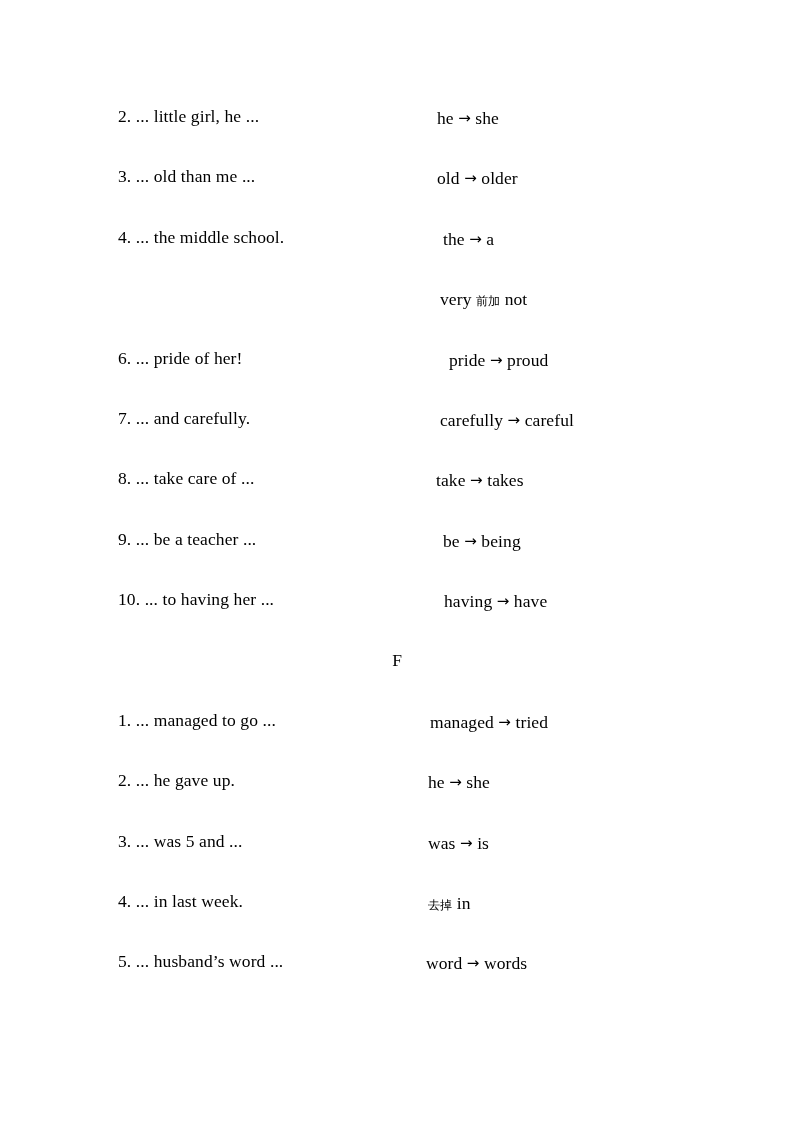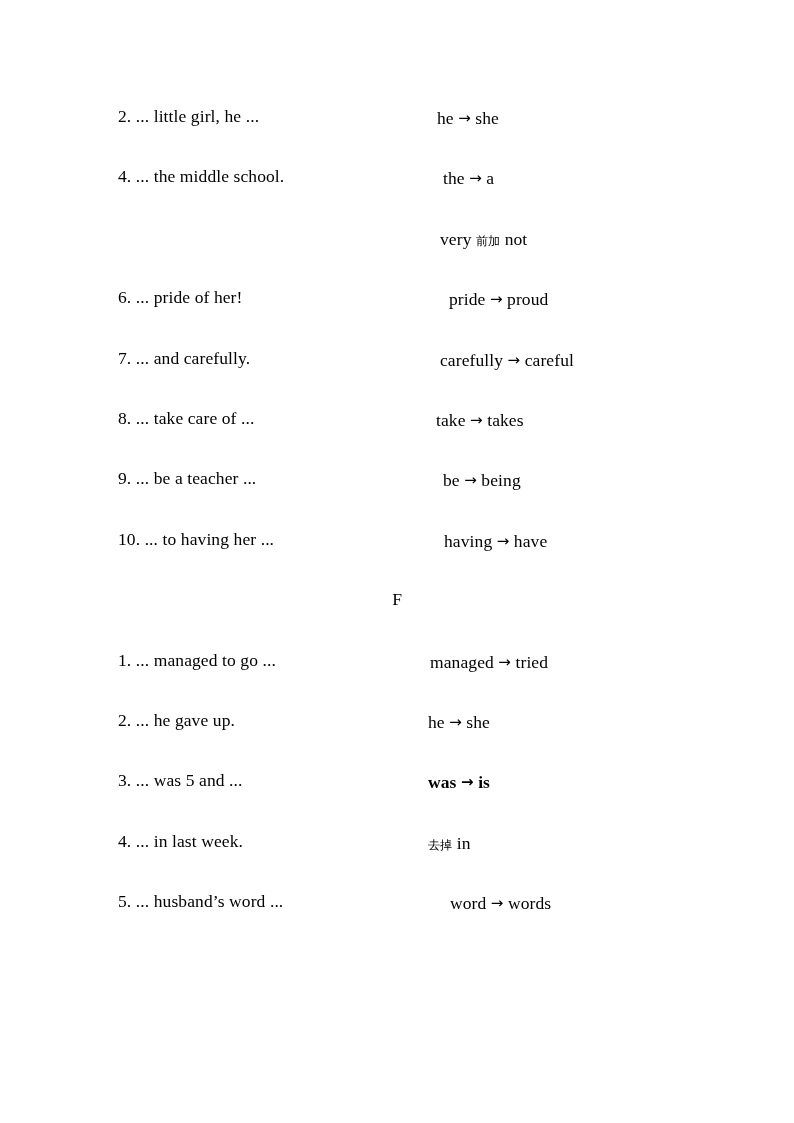--- a/index.html
+++ b/index.html
@@ -74,20 +74,24 @@
 </head>
 <body>
 
 <div class="page">
   <div class="content" id="content-root" style="top: 105px;">
       <div class="qline">
         <div class="qtext">2. ... little girl, he ...</div>
         <div class="qans" style="left: 437px;"><span>he </span><span class="arrow">→</span><span> she</span></div>
       </div>
       <div class="qline">
+        <div class="qtext">3. ... old than me ...</div>
+        <div class="qans" style="left: 437px;"><span>old </span><span class="arrow">→</span><span> older</span></div>
+      </div>
+      <div class="qline">
         <div class="qtext">4. ... the middle school.</div>
         <div class="qans" style="left: 443px;"><span>the </span><span class="arrow">→</span><span> a</span></div>
       </div>
       <div class="qline">
         <div class="qans" style="left: 440px;"><span>very </span><span class="cjk">前加</span><span> not</span></div>
       </div>
       <div class="qline">
         <div class="qtext">6. ... pride of her!</div>
         <div class="qans" style="left: 449px;"><span>pride </span><span class="arrow">→</span><span> proud</span></div>
       </div>
@@ -113,24 +117,24 @@
       <div class="qline">
         <div class="qtext">1. ... managed to go ...</div>
         <div class="qans" style="left: 430px;"><span>managed </span><span class="arrow">→</span><span> tried</span></div>
       </div>
       <div class="qline">
         <div class="qtext">2. ... he gave up.</div>
         <div class="qans" style="left: 428px;"><span>he </span><span class="arrow">→</span><span> she</span></div>
       </div>
       <div class="qline">
         <div class="qtext">3. ... was 5 and ...</div>
-        <div class="qans" style="left: 428px; font-weight: bold;"><span>was </span><span class="arrow">→</span><span> is</span></div>
+        <div class="qans" style="left: 428px;"><span>was </span><span class="arrow">→</span><span> is</span></div>
       </div>
       <div class="qline">
         <div class="qtext">4. ... in last week.</div>
         <div class="qans" style="left: 428px;"><span class="cjk">去掉</span><span> in</span></div>
       </div>
       <div class="qline">
         <div class="qtext">5. ... husband’s word ...</div>
-        <div class="qans" style="left: 426px; margin-left: 24px;"><span>word </span><span class="arrow">→</span><span> words</span></div>
+        <div class="qans" style="left: 426px;"><span>word </span><span class="arrow">→</span><span> words</span></div>
       </div>
     </div>
 </div>
 
 </body></html>

